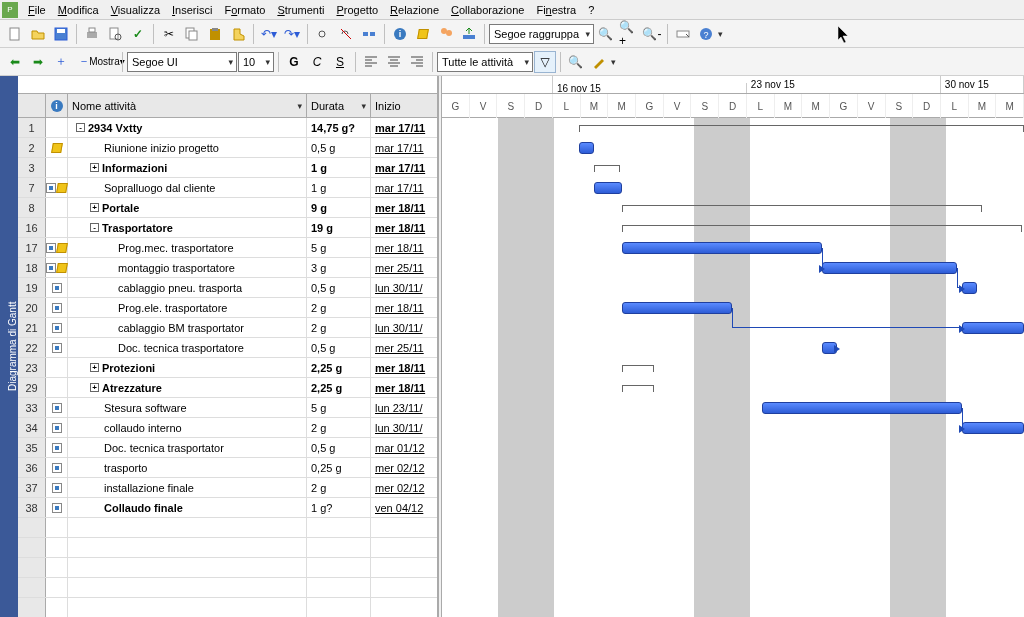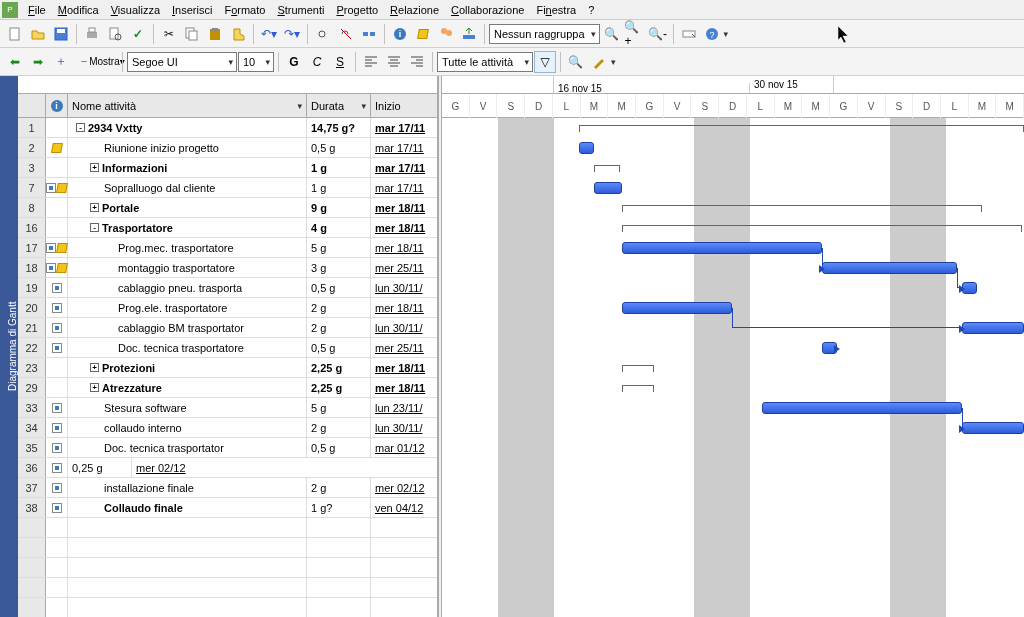--- a/index.html
+++ b/index.html
@@ -351,21 +351,21 @@
       </svg>
     </span>
   <span class="tbtn">
       <svg width="14" height="14">
         <rect x="1" y="8" width="12" height="4" fill="#4a80d2"></rect>
         <path d="M7 1v6M4 4l3-3 3 3" fill="none" stroke="#1a8a1a"></path>
       </svg>
     </span>
   <span class="tsep"></span>
   <div class="tcombo">
-      <span>Nessun raggruppa</span>
+      <span>Segoe raggruppa</span>
     </div>
   <span class="tbtn">🔍</span>
   <span class="tbtn">🔍+</span>
   <span class="tbtn">🔍-</span>
   <span class="tsep"></span>
   <span class="tbtn">
       <svg width="14" height="14">
         <rect x="1" y="4" width="12" height="6" fill="#fff" stroke="#888"></rect>
         <path d="M10 7l3 3" stroke="#555"></path>
       </svg>
@@ -505,21 +505,21 @@
           <div class="dcol">9 g</div>
           <div class="scol">mer 18/11</div>
         </div>
         <div class="row summary">
           <div class="rh">16</div>
           <div class="icol"></div>
           <div class="ncol" style="padding-left: 22px;">
             <span class="outline-toggle">-</span>
             <span>Trasportatore</span>
           </div>
-          <div class="dcol">4 g</div>
+          <div class="dcol">19 g</div>
           <div class="scol">mer 18/11</div>
         </div>
         <div class="row">
           <div class="rh">17</div>
           <div class="icol">
             <div class="ic-constraint"></div>
             <div class="ic-note"></div>
           </div>
           <div class="ncol" style="padding-left: 50px;">
             <span>Prog.mec. trasportatore</span>
@@ -633,20 +633,23 @@
           <div class="ncol" style="padding-left: 36px;">
             <span>Doc. tecnica trasportator</span>
           </div>
           <div class="dcol">0,5 g</div>
           <div class="scol">mar 01/12</div>
         </div>
         <div class="row">
           <div class="rh">36</div>
           <div class="icol">
             <div class="ic-constraint"></div>
+          </div>
+          <div class="ncol" style="padding-left: 36px;">
+            <span>trasporto</span>
           </div>
           <div class="dcol">0,25 g</div>
           <div class="scol">mer 02/12</div>
         </div>
         <div class="row">
           <div class="rh">37</div>
           <div class="icol">
             <div class="ic-constraint"></div>
           </div>
           <div class="ncol" style="padding-left: 36px;">
@@ -702,20 +705,21 @@
           <div class="scol"></div>
         </div>
       </div>
   </div>
   <div class="splitter"></div>
   <div class="right-pane">
     <div class="timescale">
       <div class="ts-top" id="ts-top">
           <div class="ts-week" style="width: 112px;"></div>
           <div class="ts-week" style="width: 196px; margin-top: 7px;">16 nov 15</div>
+          <div class="ts-week" style="width: 196px;">23 nov 15</div>
           <div class="ts-week" style="width: 84px;">30 nov 15</div>
         </div>
       <div class="ts-bottom" id="ts-bottom">
           <div class="ts-day" style="width: 28px;">G</div>
           <div class="ts-day" style="width: 28px;">V</div>
           <div class="ts-day" style="width: 28px;">S</div>
           <div class="ts-day" style="width: 28px;">D</div>
           <div class="ts-day" style="width: 28px;">L</div>
           <div class="ts-day" style="width: 28px;">M</div>
           <div class="ts-day" style="width: 28px;">M</div>

